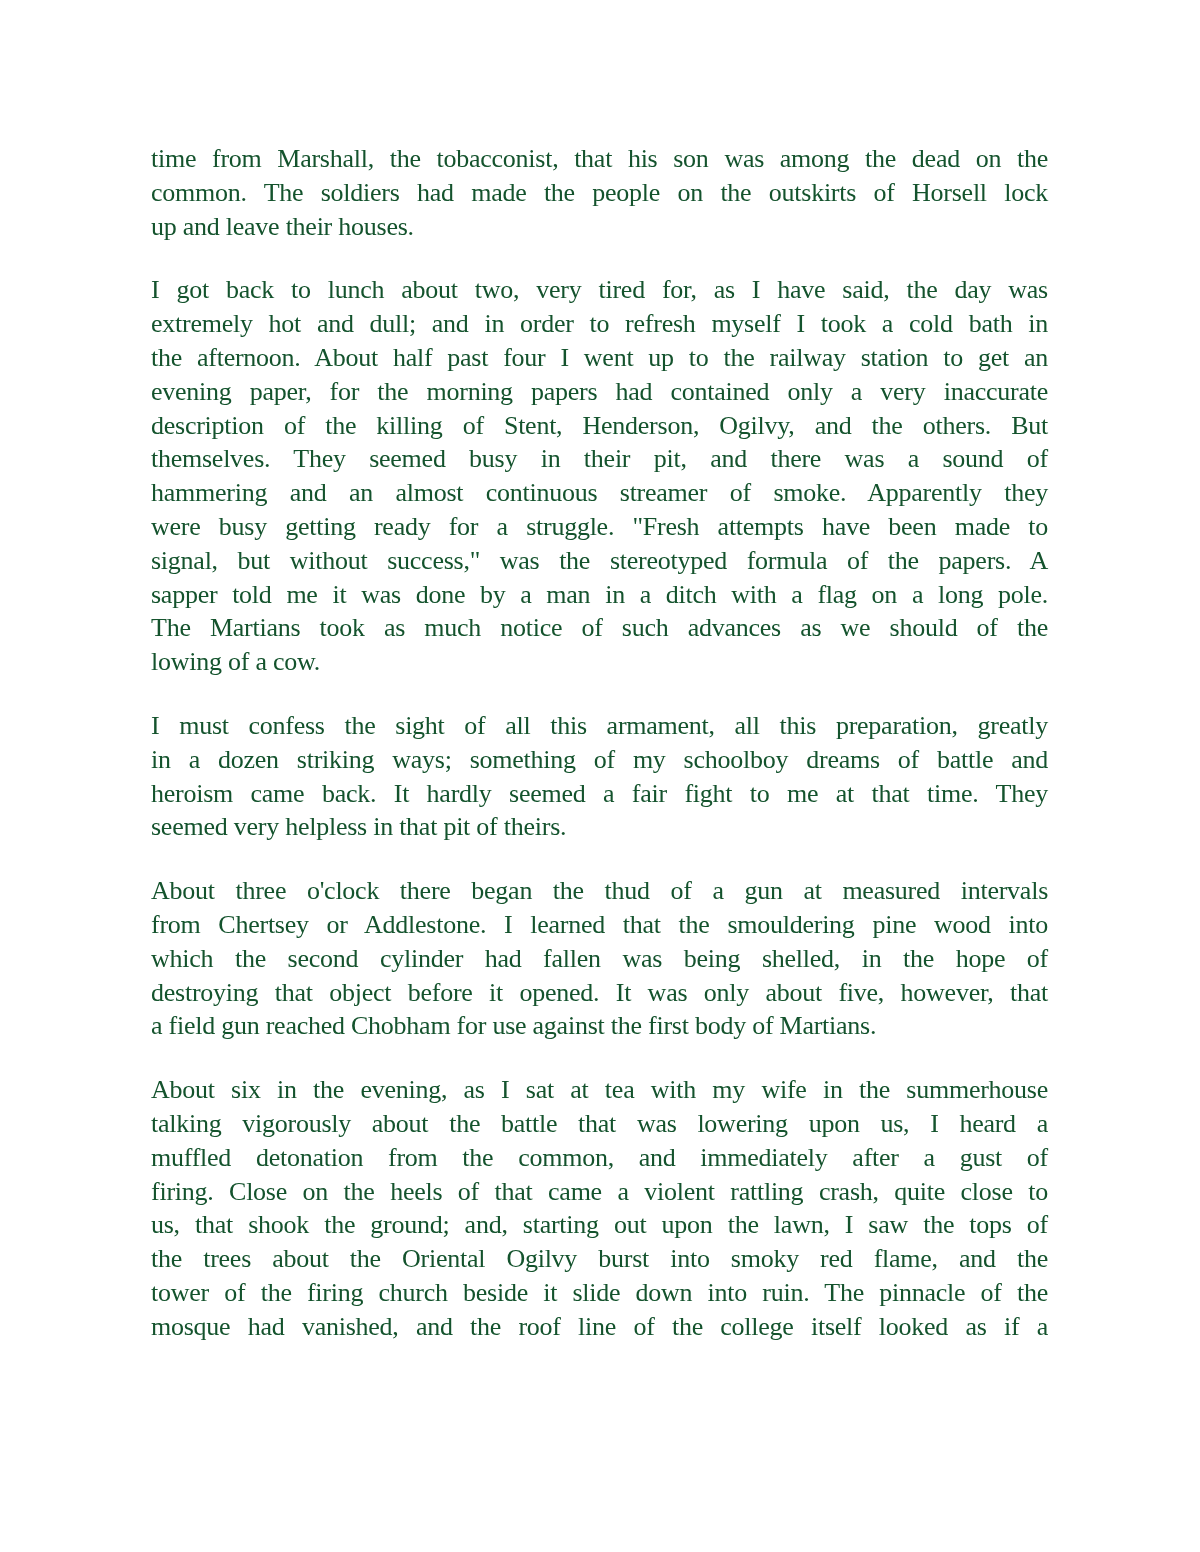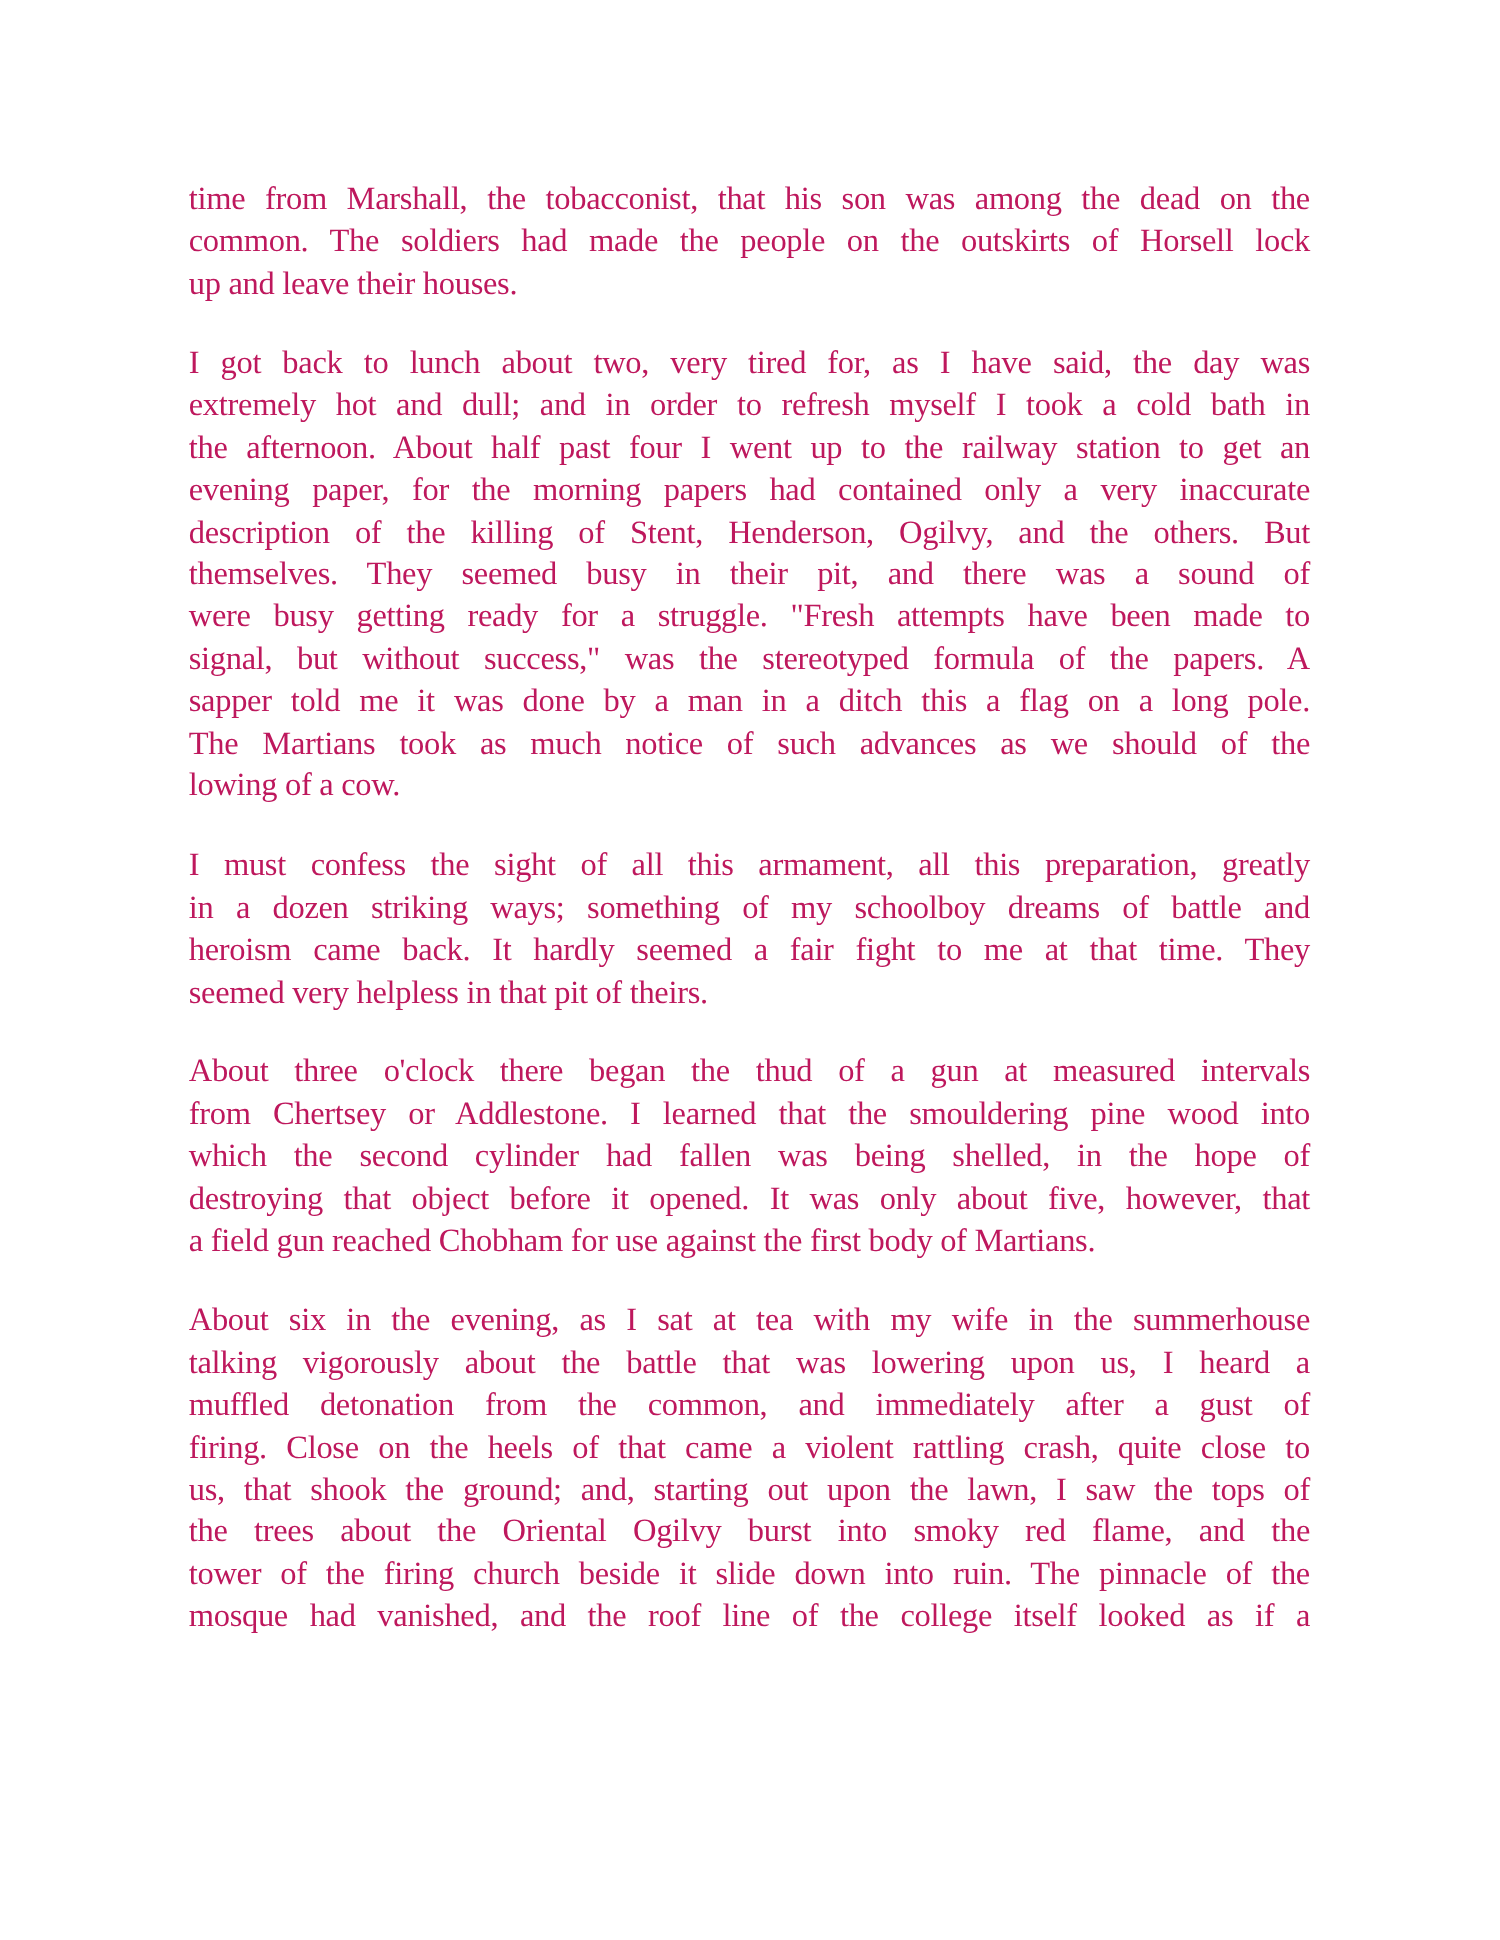--- a/index.html
+++ b/index.html
@@ -13,21 +13,21 @@
       position: relative;
       overflow: hidden;
     }
     .page {
       position: absolute;
       left: 151px;
       top: 142px;
       width: 897px;
       font-family: "Liberation Serif", serif;
       font-size: 26px;
-      color: #be185d;
+      color: #14532d;
     }
     .para {
       margin: 0 0 30px 0;
     }
     .line {
       display: block;
       height: 33.8px;
       line-height: 33.8px;
       text-align: justify;
       text-align-last: justify;
@@ -62,23 +62,24 @@
     <div class="line last"><span>up and leave their houses.</span></div>
   </div>
 
   <div class="para">
     <div class="line"><span>I got back to lunch about two, very tired for, as I have said, the day was</span></div>
     <div class="line"><span>extremely hot and dull; and in order to refresh myself I took a cold bath in</span></div>
     <div class="line"><span>the afternoon. About half past four I went up to the railway station to get an</span></div>
     <div class="line"><span>evening paper, for the morning papers had contained only a very inaccurate</span></div>
     <div class="line"><span>description of the killing of Stent, Henderson, Ogilvy, and the others. But</span></div>
     <div class="line"><span>themselves. They seemed busy in their pit, and there was a sound of</span></div>
+    <div class="line"><span>hammering and an almost continuous streamer of smoke. Apparently they</span></div>
     <div class="line"><span>were busy getting ready for a struggle. "Fresh attempts have been made to</span></div>
     <div class="line"><span>signal, but without success," was the stereotyped formula of the papers. A</span></div>
-    <div class="line"><span>sapper told me it was done by a man in a ditch this a flag on a long pole.</span></div>
+    <div class="line"><span>sapper told me it was done by a man in a ditch with a flag on a long pole.</span></div>
     <div class="line"><span>The Martians took as much notice of such advances as we should of the</span></div>
     <div class="line last"><span>lowing of a cow.</span></div>
   </div>
 
   <div class="para">
     <div class="line"><span>I must confess the sight of all this armament, all this preparation, greatly</span></div>
     <div class="line"><span>in a dozen striking ways; something of my schoolboy dreams of battle and</span></div>
     <div class="line"><span>heroism came back. It hardly seemed a fair fight to me at that time. They</span></div>
     <div class="line last"><span>seemed very helpless in that pit of theirs.</span></div>
   </div>

